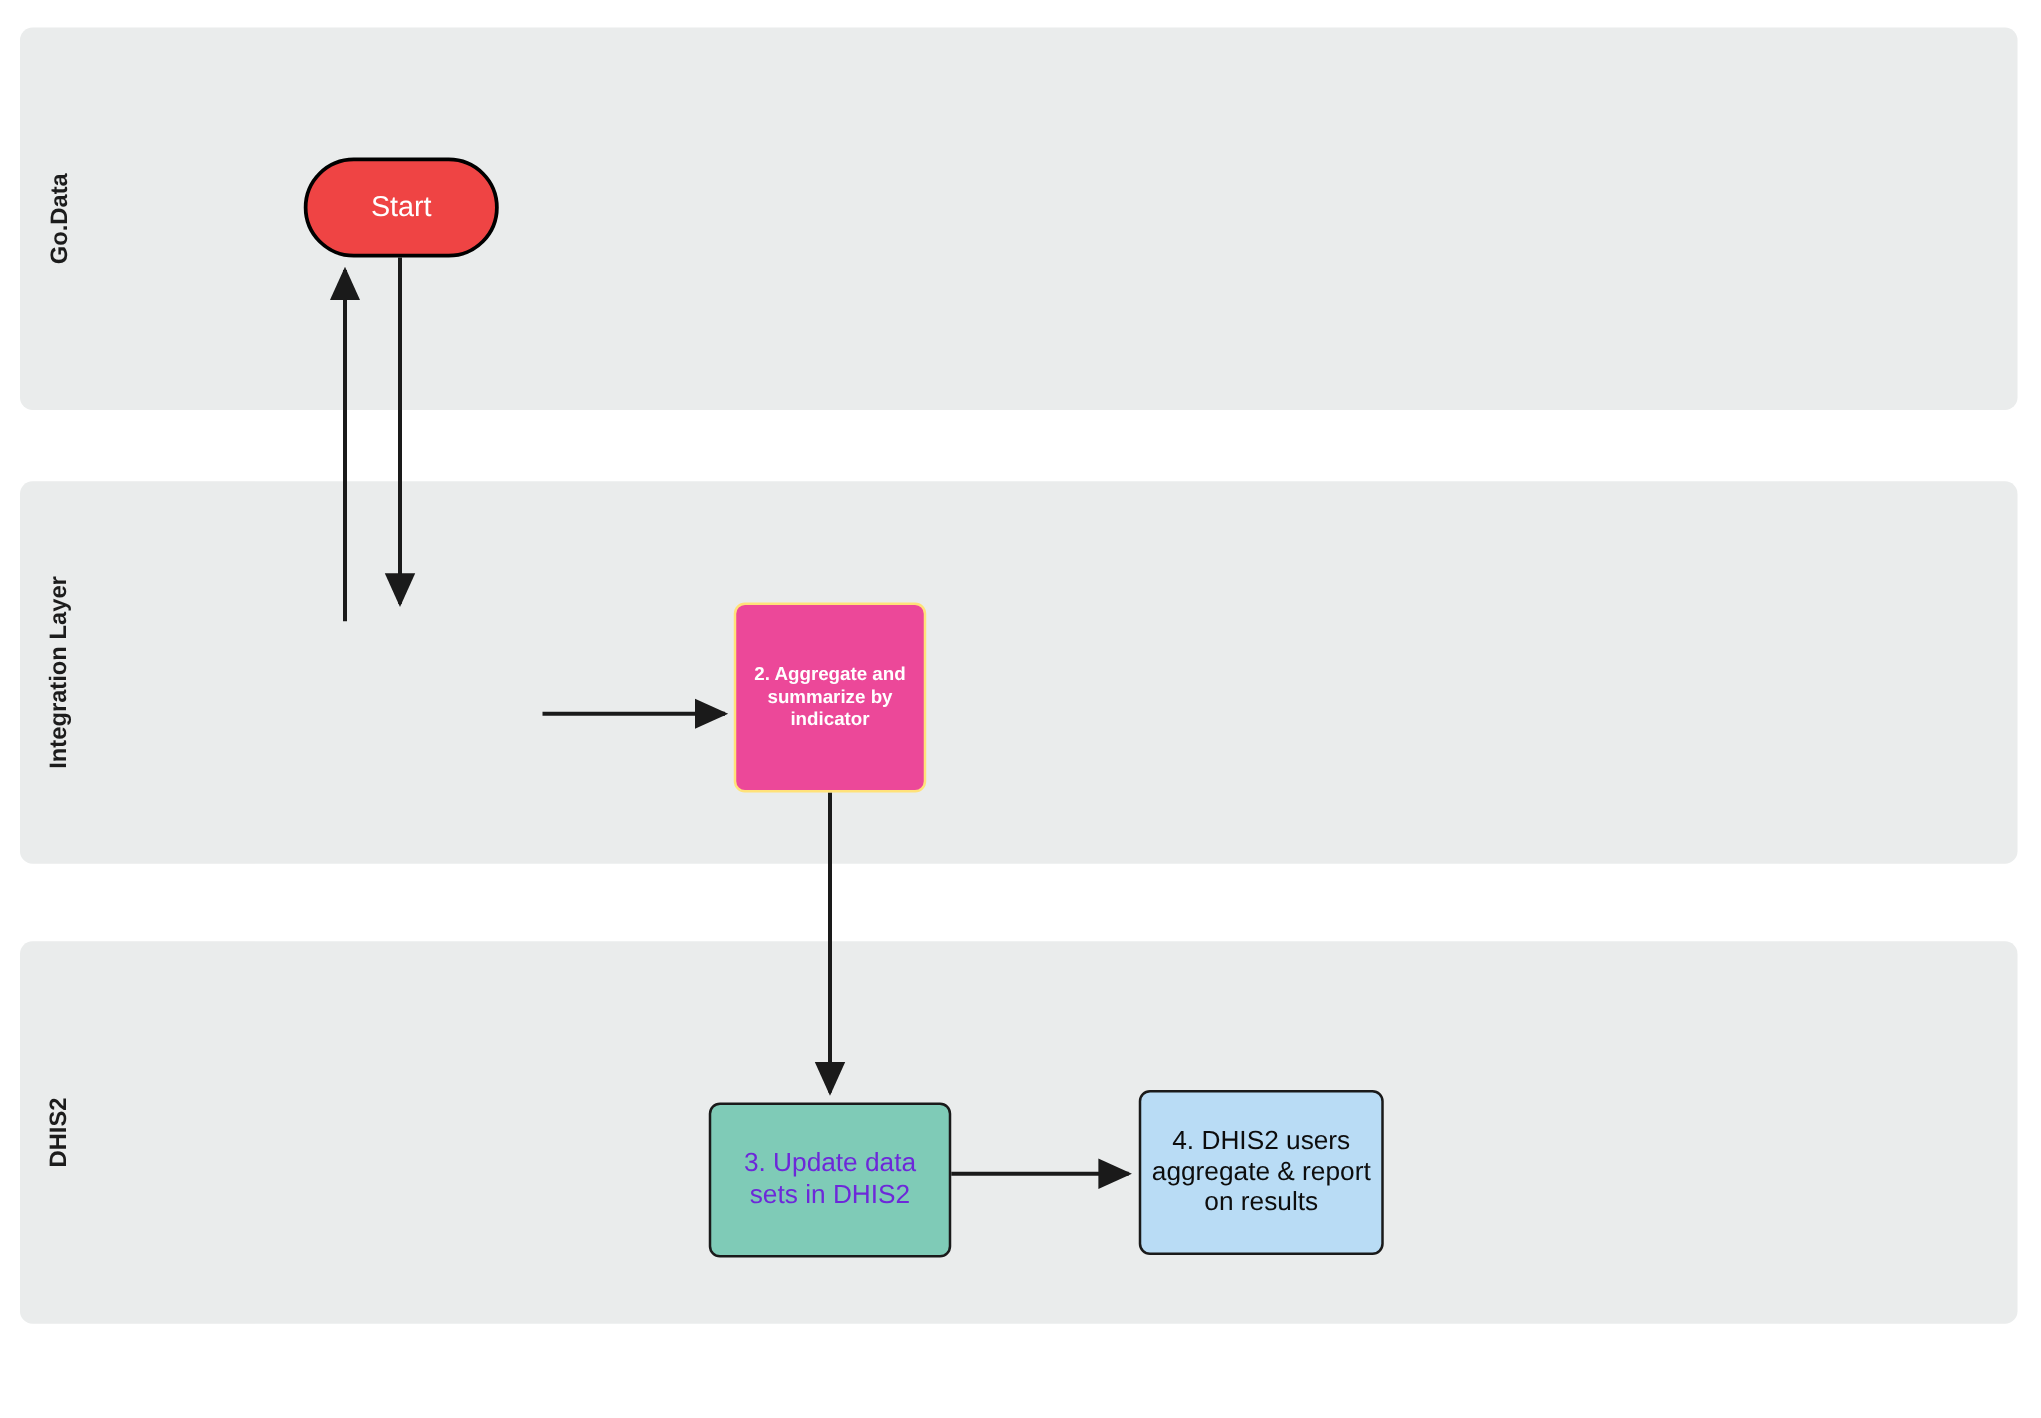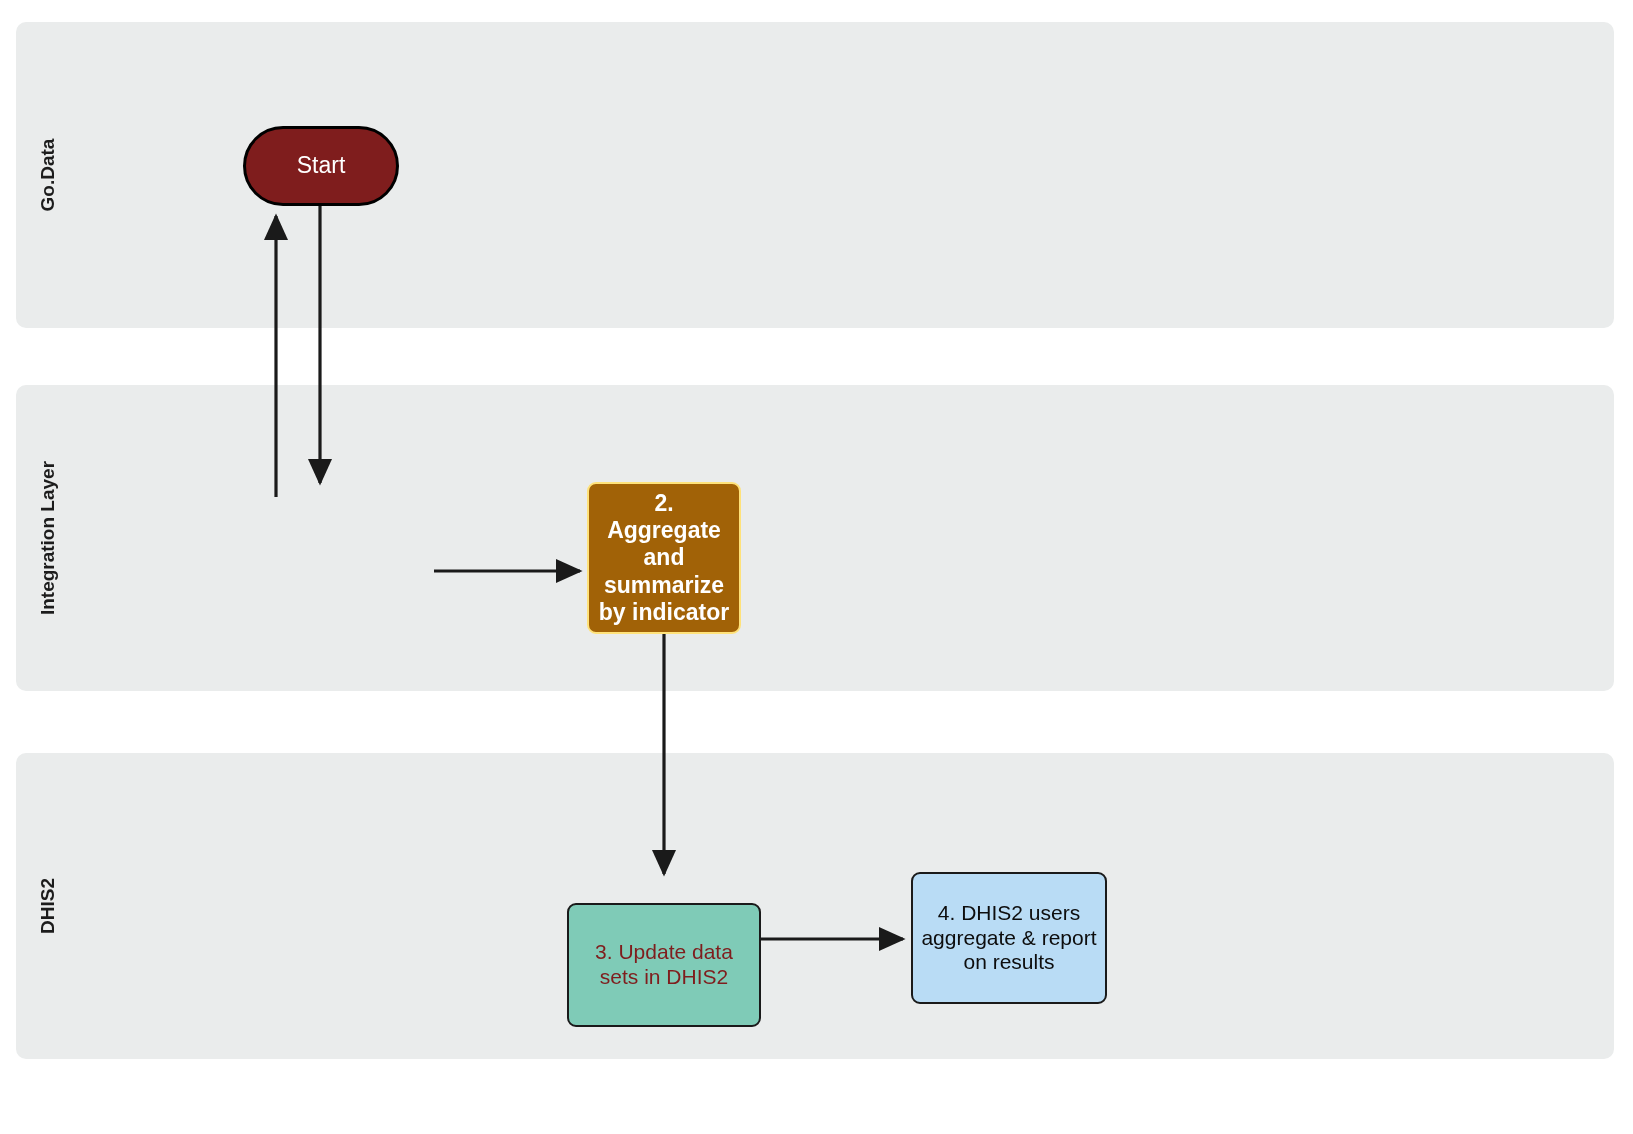--- a/index.html
+++ b/index.html
@@ -45,47 +45,46 @@
     position: absolute;
     box-sizing: border-box;
     display: flex;
     align-items: center;
     justify-content: center;
     text-align: center;
     line-height: 1.18;
   }
 
   .node-start {
-    background: #7f1d1d;
+    background: #ef4444;
     border: 3px solid #000000;
     border-radius: 40px;
     color: #ffffff;
     font-size: 23px;
     font-weight: normal;
   }
 
   .node-dark {
-    background: #a16207;
+    background: #ec4899;
     border: 2px solid #ffe27a;
     border-radius: 9px;
     color: #ffffff;
-    font-size: 23px;
+    font-size: 15px;
     font-weight: bold;
     padding: 4px 6px;
   }
 
   .node-teal {
     background: #7fcbb7;
     border: 2.5px solid #1a1a1a;
     border-radius: 9px;
-    color: #7f1d1d;
+    color: #6d28d9;
     font-size: 21px;
     font-weight: normal;
     padding: 4px 6px;
-    margin-top: 21px;
   }
 
   .node-blue {
     background: #b9dcf5;
     border: 2.5px solid #1a1a1a;
     border-radius: 9px;
     color: #0d0d0d;
     font-size: 21px;
     font-weight: normal;
     padding: 4px 6px;

